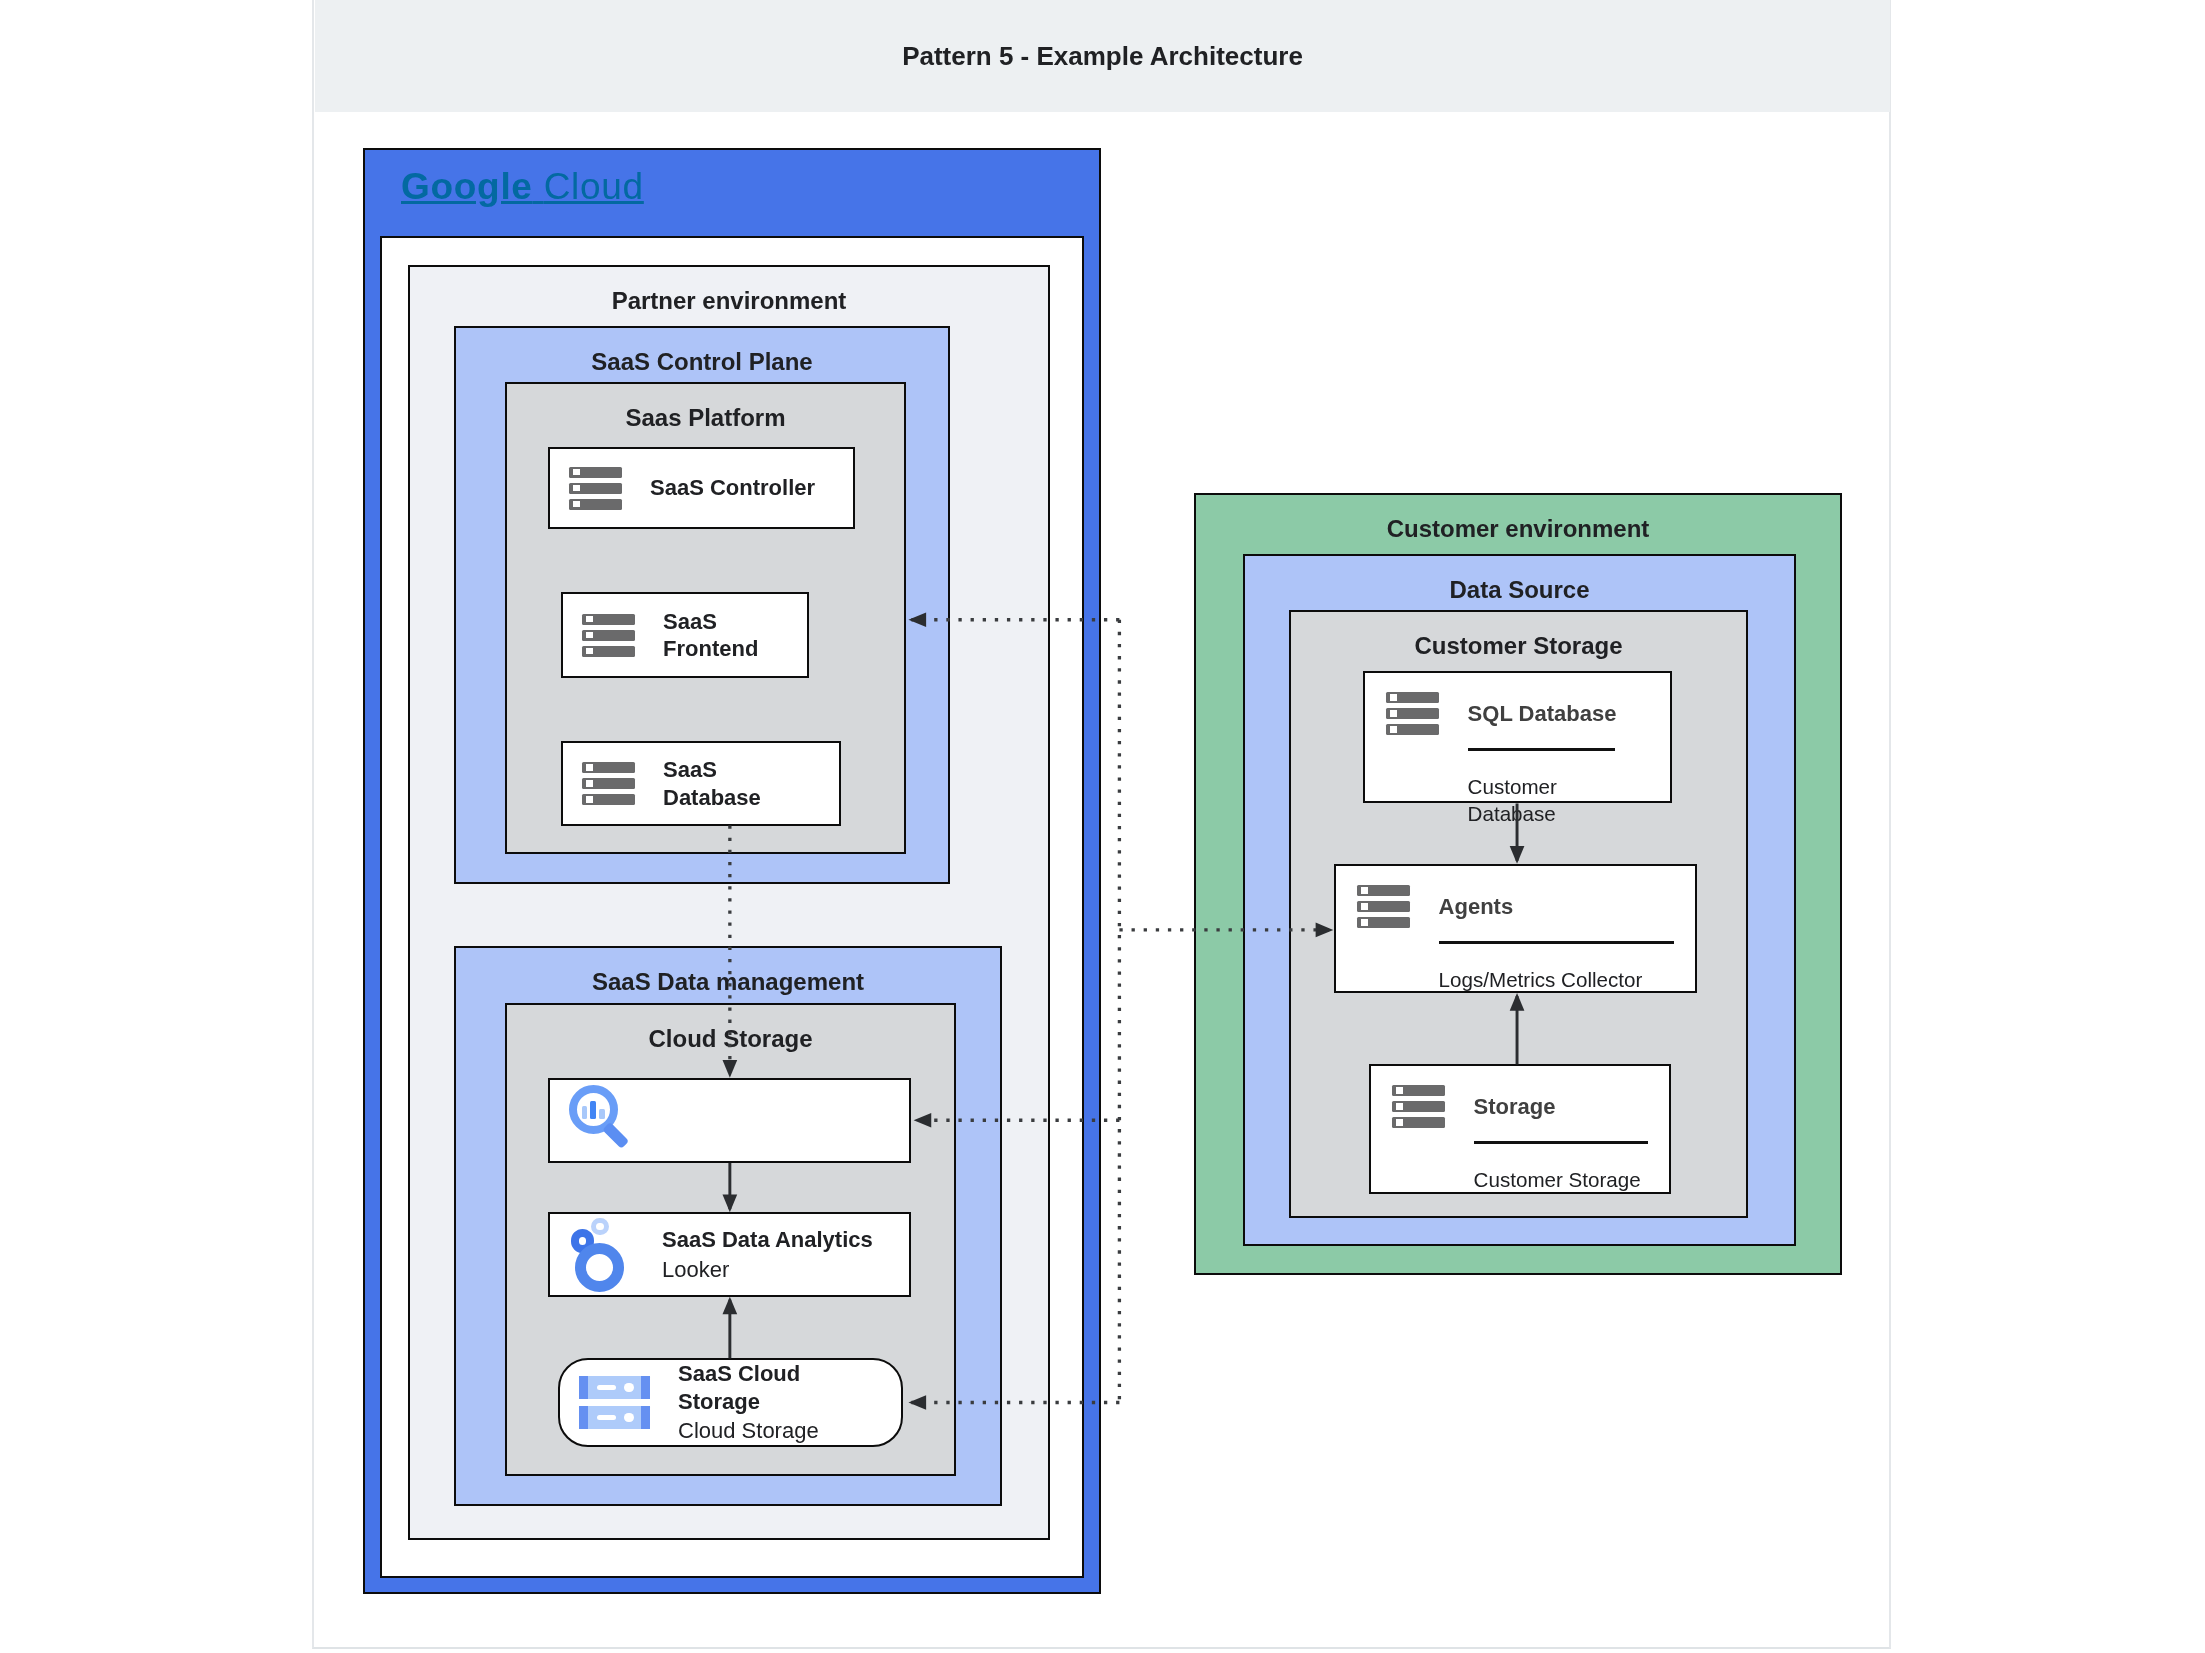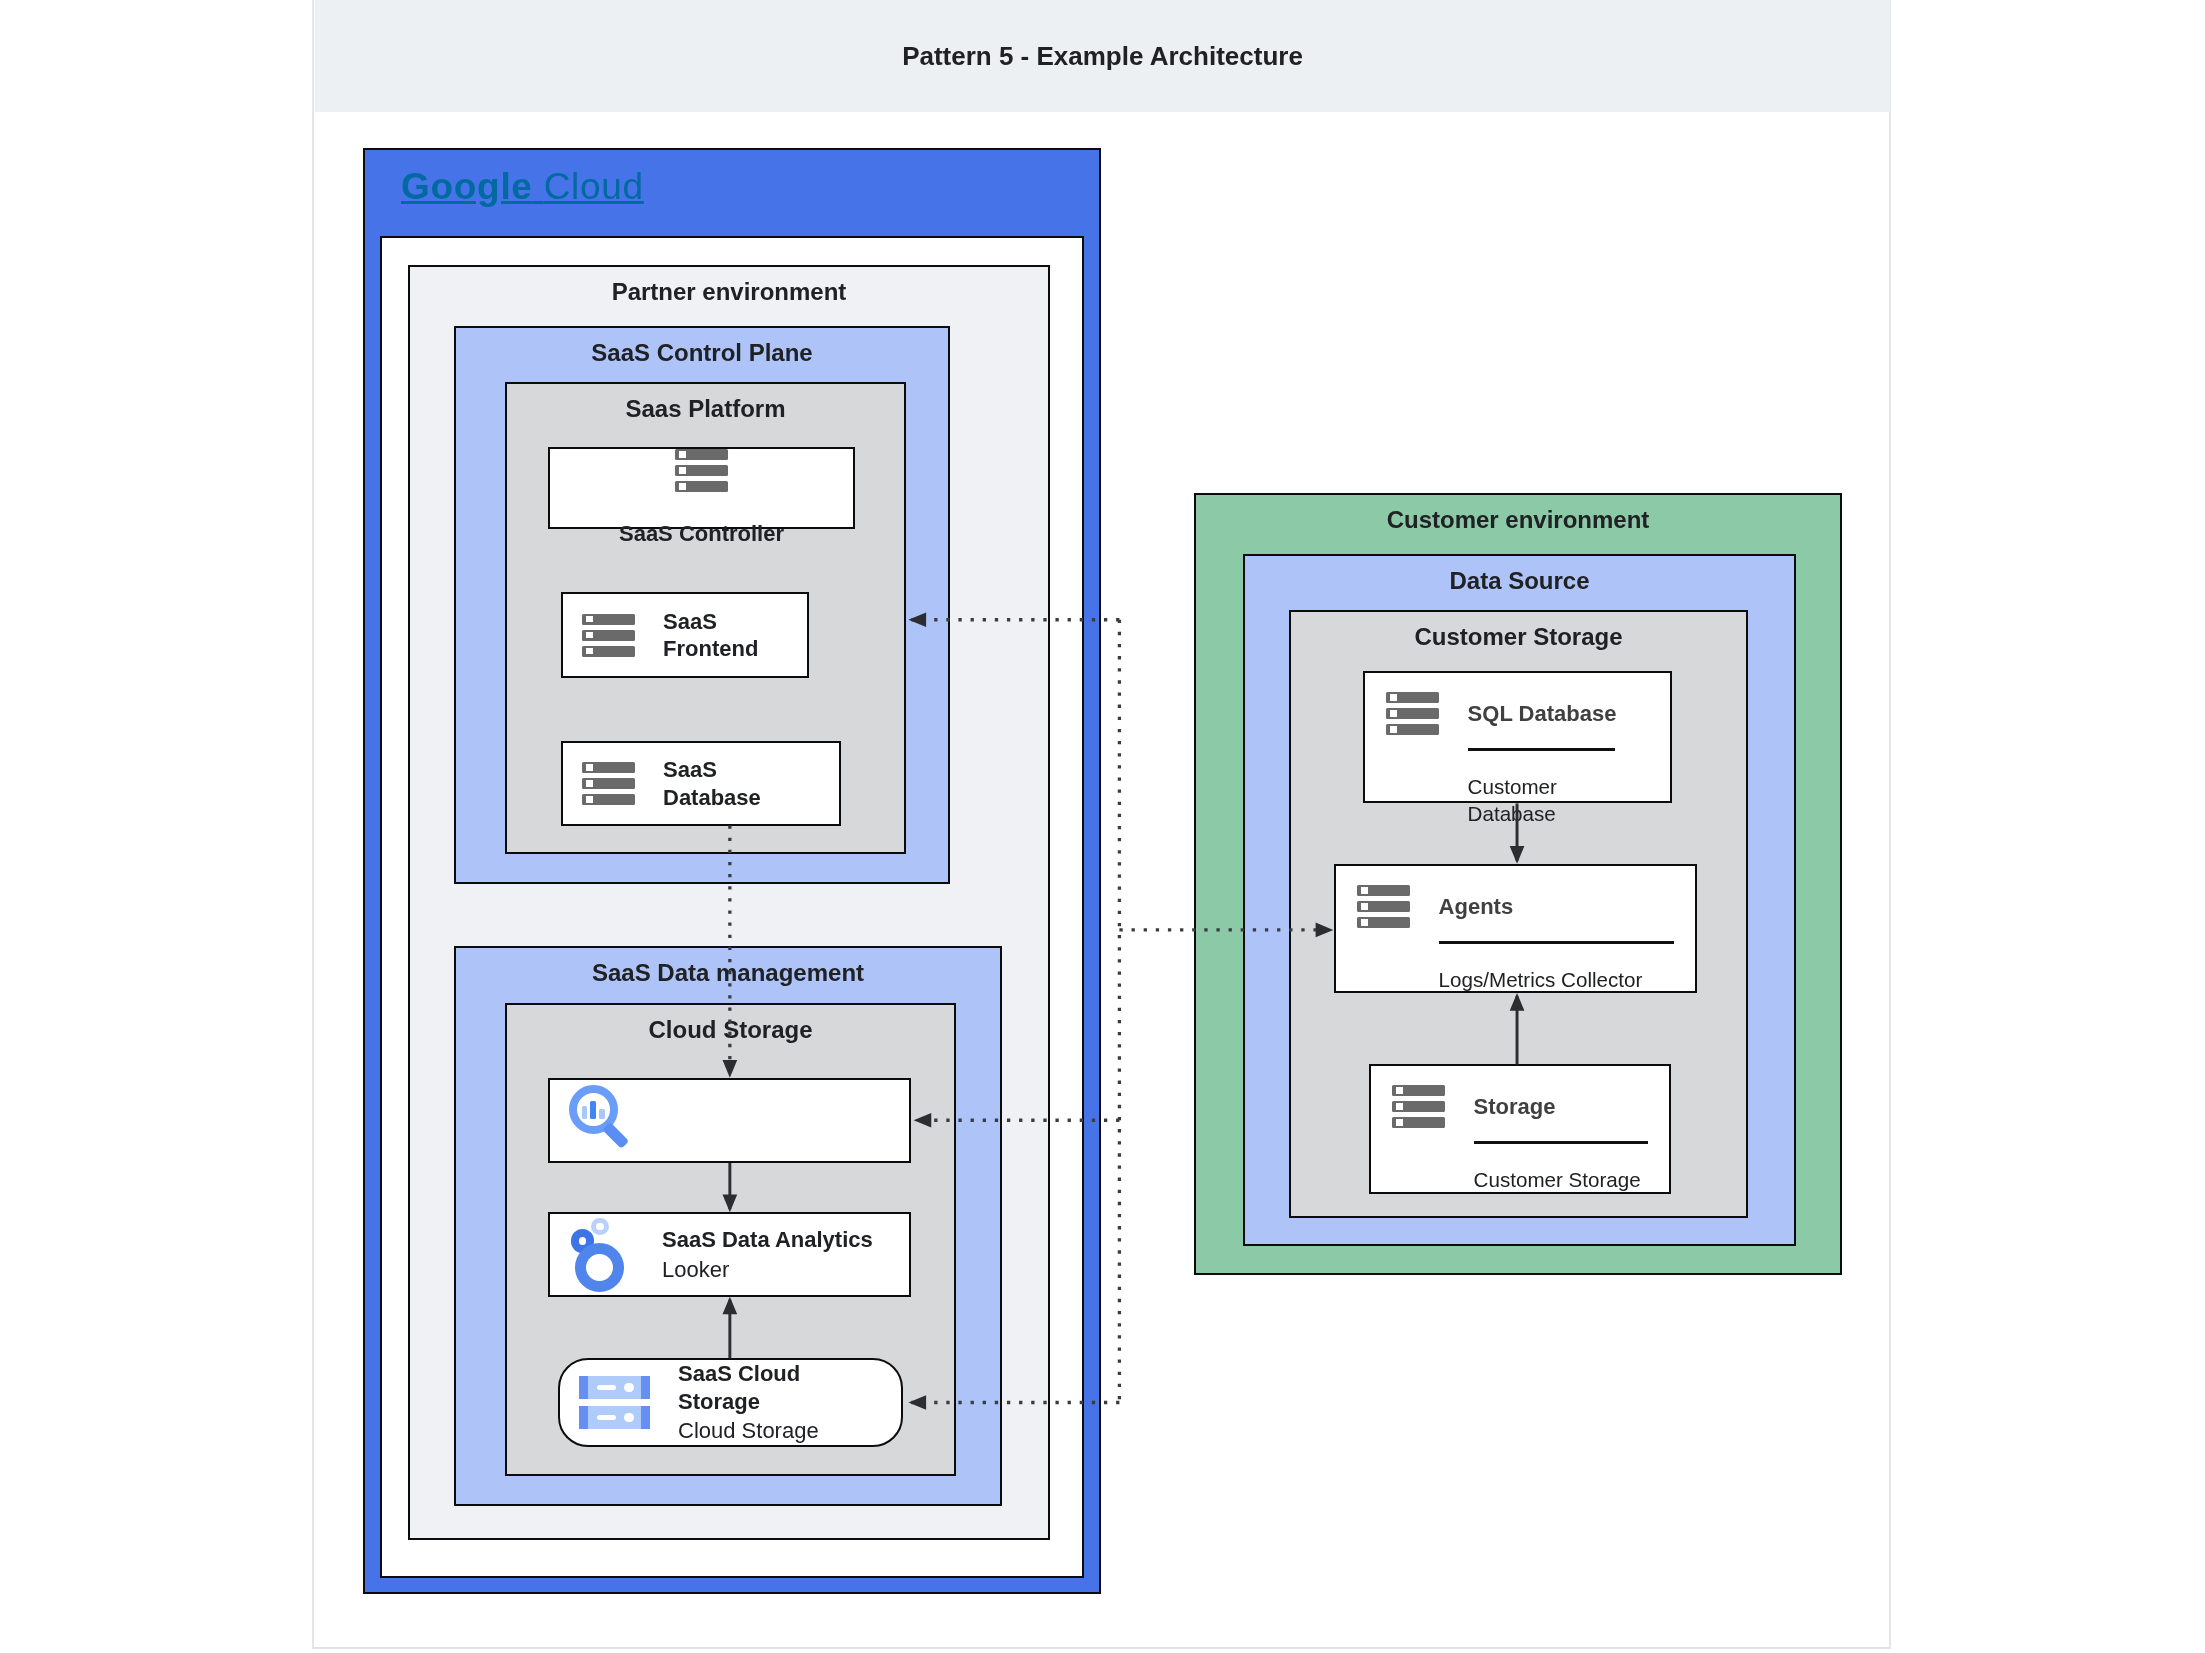--- a/index.html
+++ b/index.html
@@ -14,21 +14,21 @@
     border-bottom:2.9px solid #dfe3e6;box-sizing:border-box;
   }
   .titlebar{
     position:absolute;left:315px;top:0;width:1575px;height:112px;background:#edf0f2;
     display:flex;align-items:center;justify-content:center;
   }
   .titlebar .t{font-size:26px;font-weight:700;color:#202124;}
 
   
   .box{position:absolute;box-sizing:border-box;border:2.9px solid #0c0c0c;}
-  .lbl{display:block;text-align:center;font-weight:700;font-size:24px;padding-top:11px;color:#202124;}
+  .lbl{display:block;text-align:center;font-weight:700;font-size:24px;padding-top:20px;color:#202124;}
 
   #gc-box{left:363px;top:148px;width:738px;height:1446px;background:#4674e8;}
   .gc-logo{position:absolute;left:401px;top:166px;color:#0369a1;font-size:37px;letter-spacing:0.7px;text-decoration:underline;}
   .gc-logo .g{font-weight:700;}
   .gc-logo .c{font-weight:400;}
   #gc-inner{left:380px;top:236px;width:704px;height:1342px;background:#ffffff;}
   #partner-box{left:408px;top:265px;width:642px;height:1275px;background:#eff1f5;}
   #cplane-box{left:454px;top:326px;width:496px;height:558px;background:#aec4f8;}
   #platform-box{left:505px;top:382px;width:401px;height:472px;background:#d6d8da;}
   #dmgmt-box{left:454px;top:946px;width:548px;height:560px;background:#aec4f8;}
@@ -37,21 +37,21 @@
   #dsource-box{left:1243px;top:554px;width:553px;height:692px;background:#aec4f8;}
   #custstor-box{left:1289px;top:610px;width:459px;height:608px;background:#d6d8da;}
 
   
   .node{
     position:absolute;background:#ffffff;border:2.9px solid #0c0c0c;box-sizing:border-box;
     display:flex;align-items:center;padding:0 19px;gap:28px;z-index:10;
   }
   .node .t{font-size:22px;font-weight:700;line-height:1.25;color:#202124;}
   .node .s{font-size:22px;font-weight:400;line-height:1.25;margin-top:2.2px;color:#202124;}
-  #n-controller{left:548px;top:447px;width:307px;height:82px;flex-direction:column;}
+  #n-controller{left:548px;top:447px;width:307px;height:82px;}
   #n-frontend{left:561px;top:592px;width:248px;height:86px;}
   #n-database{left:561px;top:741px;width:280px;height:85px;}
   #n-warehouse{left:548px;top:1078px;width:363px;height:85px;}
   #n-analytics{left:548px;top:1212px;width:363px;height:85px;}
   #n-saascs{left:558px;top:1358px;width:345px;height:89px;border-radius:30px;}
 
   
   .cnode{
     position:absolute;background:#ffffff;border:2.9px solid #0c0c0c;box-sizing:border-box;
     padding:19px 20.6px 0 20.6px;z-index:10;

